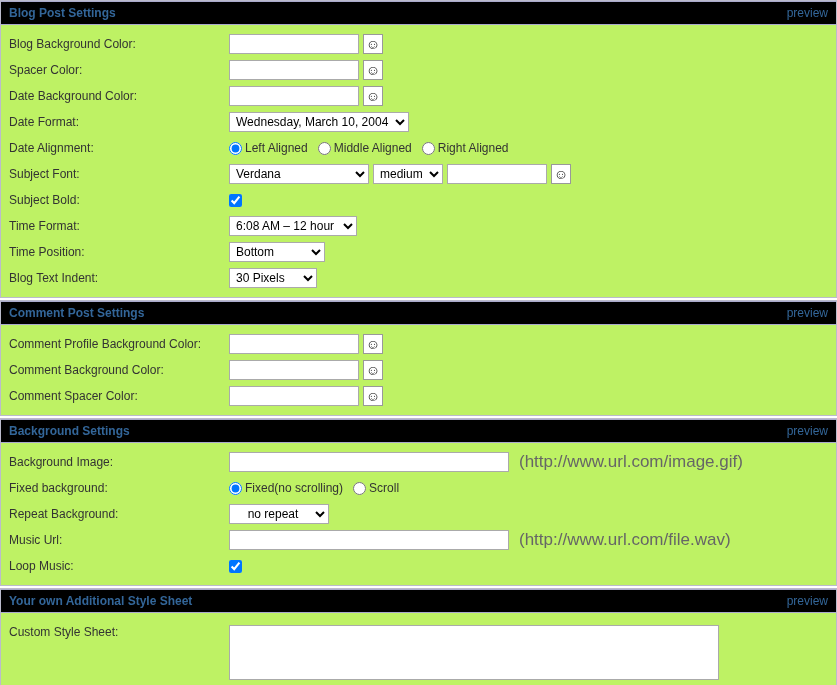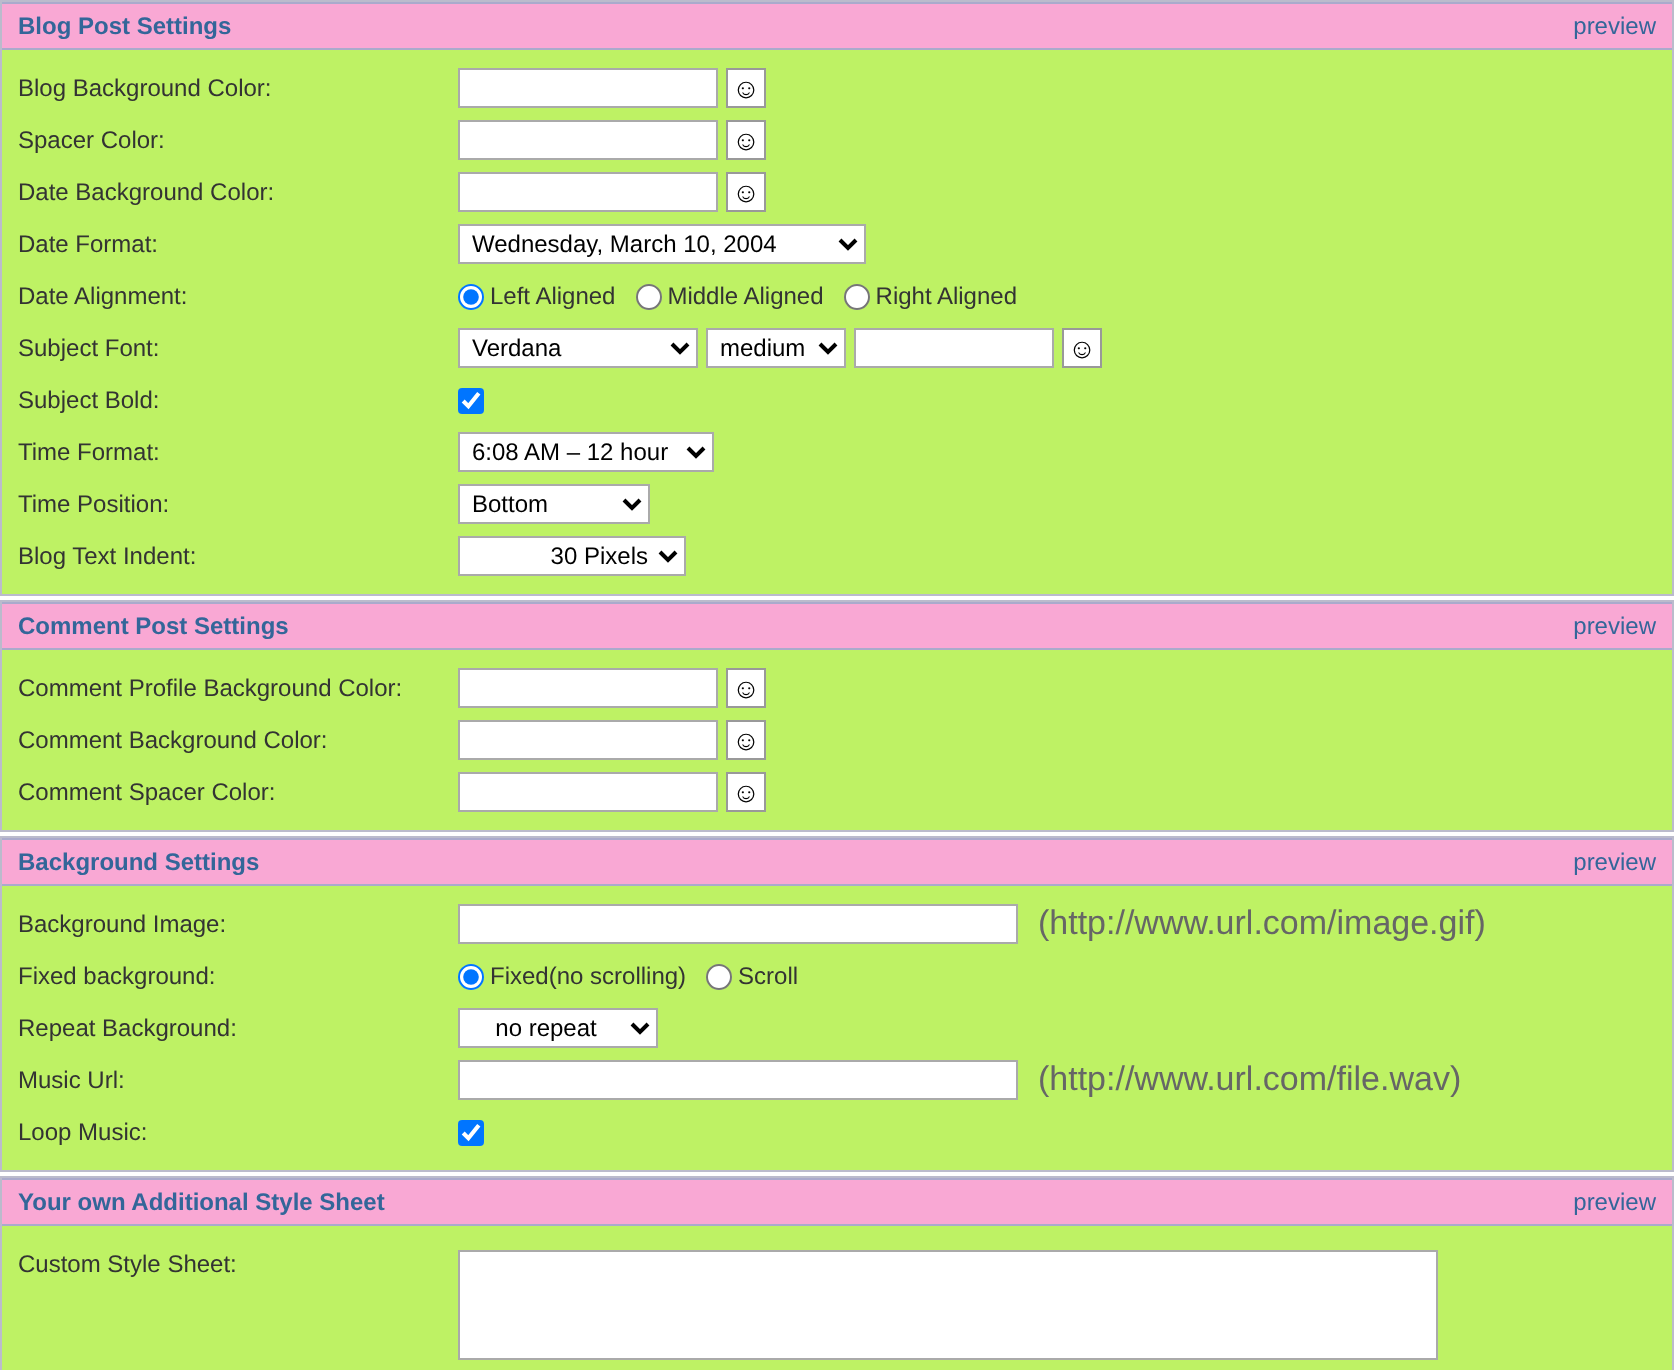--- a/index.html
+++ b/index.html
@@ -3,21 +3,21 @@
   <meta charset="utf-8">
   <style>
     * { box-sizing: border-box; margin: 0; padding: 0; }
     body {
       font-family: Arial, Helvetica, sans-serif;
       font-size: 12px;
       background: #fff;
       color: #333;
     }
     .section-header {
-      background: #f9a8d4;
+      background: #000000;
       padding: 4px 8px;
       display: flex;
       justify-content: space-between;
       align-items: flex-start;
       border-top: 1px solid #aac;
       border-bottom: 1px solid #aac;
     }
     .section-header .section-title {
       font-weight: bold;
       color: #336699;
@@ -76,37 +76,36 @@
       font-size: 14px;
     }
     select {
       border: 1px solid #aaa;
       font-size: 12px;
       height: 20px;
       background: #fff;
       padding: 0 2px;
     }
     .select-date {
-      width: 204px;
+      width: 180px;
     }
     .select-font {
-      width: 120px;
+      width: 140px;
     }
     .select-size {
       width: 70px;
     }
     .select-time {
       width: 128px;
     }
     .select-position {
       width: 96px;
     }
     .select-indent {
-      width: 114px;
-      text-align: right;
+      width: 88px;
     }
     .select-repeat {
       width: 100px;
       text-align: center;
     }
     .radio-group {
       display: flex;
       gap: 10px;
     }
     .radio-item {

